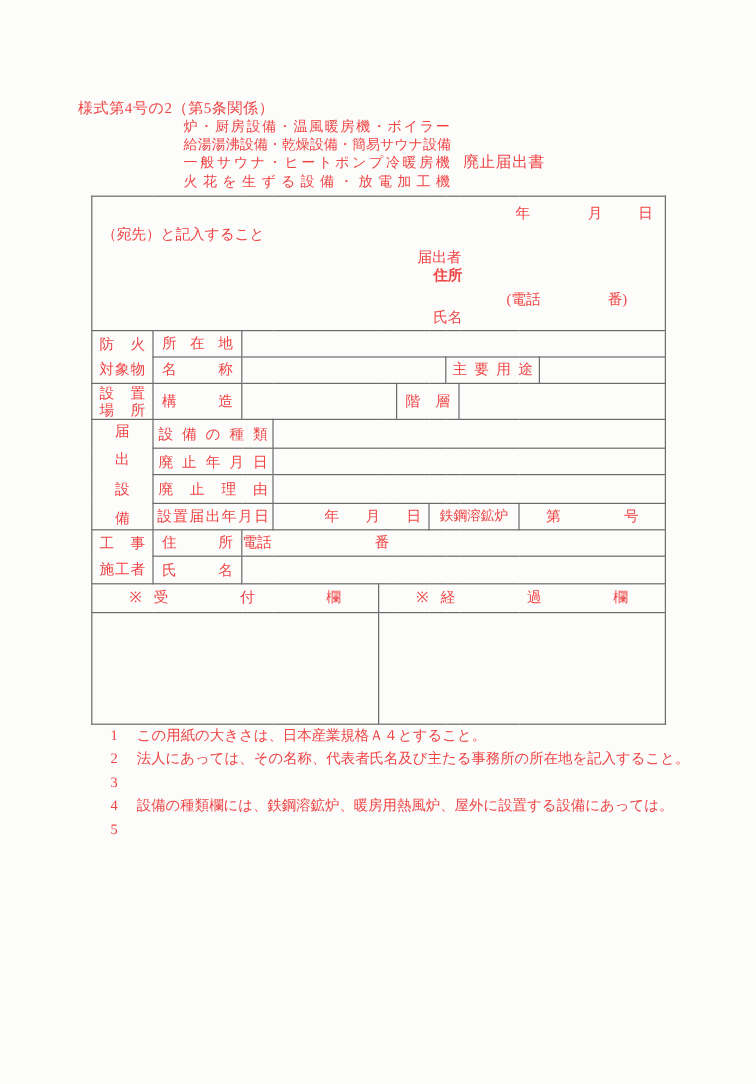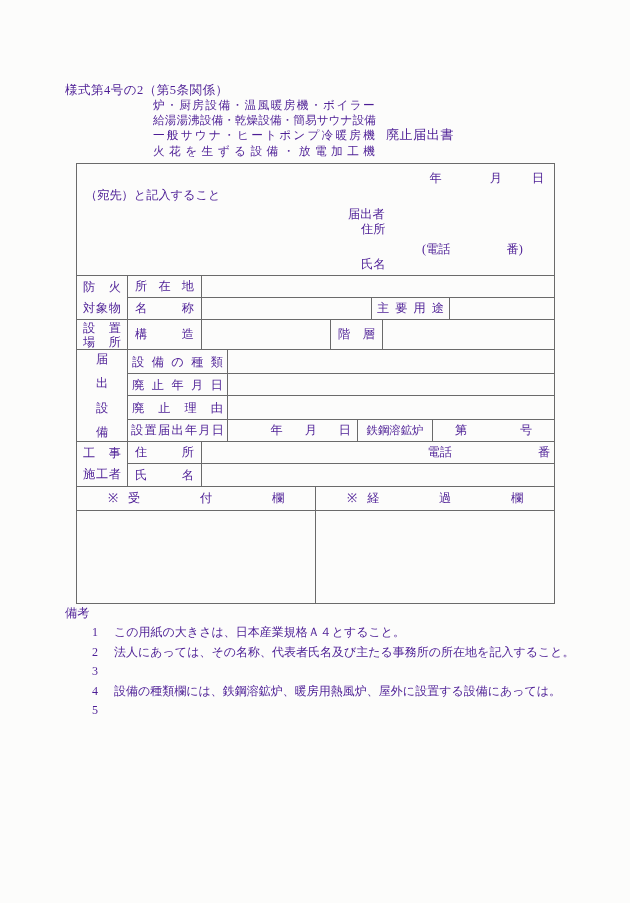--- a/index.html
+++ b/index.html
@@ -1,19 +1,19 @@
 <!DOCTYPE html>
 <html><head>
 <meta charset="utf-8">
 <style>
   html,body { margin:0; padding:0; background:#fcfcfb; }
   .page {
     position:relative; width:630px; height:903px; background:#fcfcfb;
     font-family:"Liberation Serif","DejaVu Serif",serif;
-    color:#4c1d95; overflow:hidden;
+    color:#ef4444; overflow:hidden;
   }
   
   .form-number { position:absolute; left:65px; top:82px; font-size:12.5px; letter-spacing:0.5px; }
   .equip-block { position:absolute; left:153px; top:98px; width:222px; }
   .equip-line { height:15.2px; font-size:11.7px; }
   .doc-title  { position:absolute; left:386px; top:126px; font-size:13px; letter-spacing:0.6px; }
 
   
   .jchars { display:flex; justify-content:space-between; align-items:center; }
 
@@ -25,42 +25,42 @@
   tr.h112{height:112px;} tr.h22{height:22px;} tr.h30{height:30px;} tr.h24{height:24px;}
   tr.h23{height:23px;} tr.h93{height:93px;}
 
   
   td.topbox { position:relative; }
   .date-line { position:absolute; top:8px; right:10px; display:flex; }
   .date-line .y { margin-right:48px; }
   .date-line .m { margin-right:30px; }
   .addressee { position:absolute; top:25px; left:8px; }
   .notifier  { position:absolute; top:44px; left:271px; }
-  .addr-lbl  { position:absolute; top:59px; left:284px; }
+  .addr-lbl  { position:absolute; top:59px; left:284px;font-weight:bold; }
   .phone-ln  { position:absolute; top:79px; left:345px; display:flex; }
   .phone-ln .pe { margin-left:56px; }
   .name-lbl  { position:absolute; top:94px; left:284px; }
 
   
   .lbl2 { text-align:center; }
   .lbl2 .jchars { padding:0 6px; }
   .lh21 .ln { line-height:21px; height:21px; display:flex; align-items:center; }
   .lh14 .ln { line-height:14px; height:14px; display:flex; align-items:center; }
   .vcol { display:flex; flex-direction:column; justify-content:space-between; align-items:center; height:85px; padding:3px 0; }
 
   .fld74  .jchars { padding:0 7px; }
   .fld100 .jchars { padding:0 4px; }
   .fld100 .tight  { padding:0 3px; }
   .mainuse .jchars { padding:0 5px; }
   .floor .jchars   { padding:0 7px; }
   .numcell .jchars { padding:0 22px; }
   .snum { font-size:11.4px; text-align:center; }
   .ymd { display:flex; justify-content:flex-end; align-items:center; padding-right:6px; }
   .ymd span { margin-left:22px; }
-  .phone-row { display:flex; justify-content:flex-end; align-items:center; padding-right:4px; }
+  .phone-row { display:flex; align-items:center; padding-right:4px; }
   .phone-row .sfx { margin-left:86px; }
 
   .sec-hdr { }
   .hdrflex { display:flex; justify-content:center; align-items:center; }
   .hdr-spread { width:156px; margin-left:10px; }
 
   
   .notes { position:absolute; left:65px; top:604px; font-size:12px; line-height:19.4px; white-space:nowrap; }
   .notes-title { font-size:12.3px; }
   .note-item { padding-left:27px; display:flex; }
@@ -390,21 +390,20 @@
     </tr>
 
     <tr class="h93">
       <td colspan="4"></td>
       <td colspan="7"></td>
     </tr>
   </tbody>
     </table>
 
   <div class="notes">
-    <div class="notes-title">備考</div>
     <div class="note-item">
       <span class="note-num">1</span>
       <span class="note-text">この用紙の大きさは、日本産業規格Ａ４とすること。</span>
     </div>
     <div class="note-item">
       <span class="note-num">2</span>
       <span class="note-text">法人にあっては、その名称、代表者氏名及び主たる事務所の所在地を記入すること。</span>
     </div>
     <div class="note-item">
       <span class="note-num">3</span>

